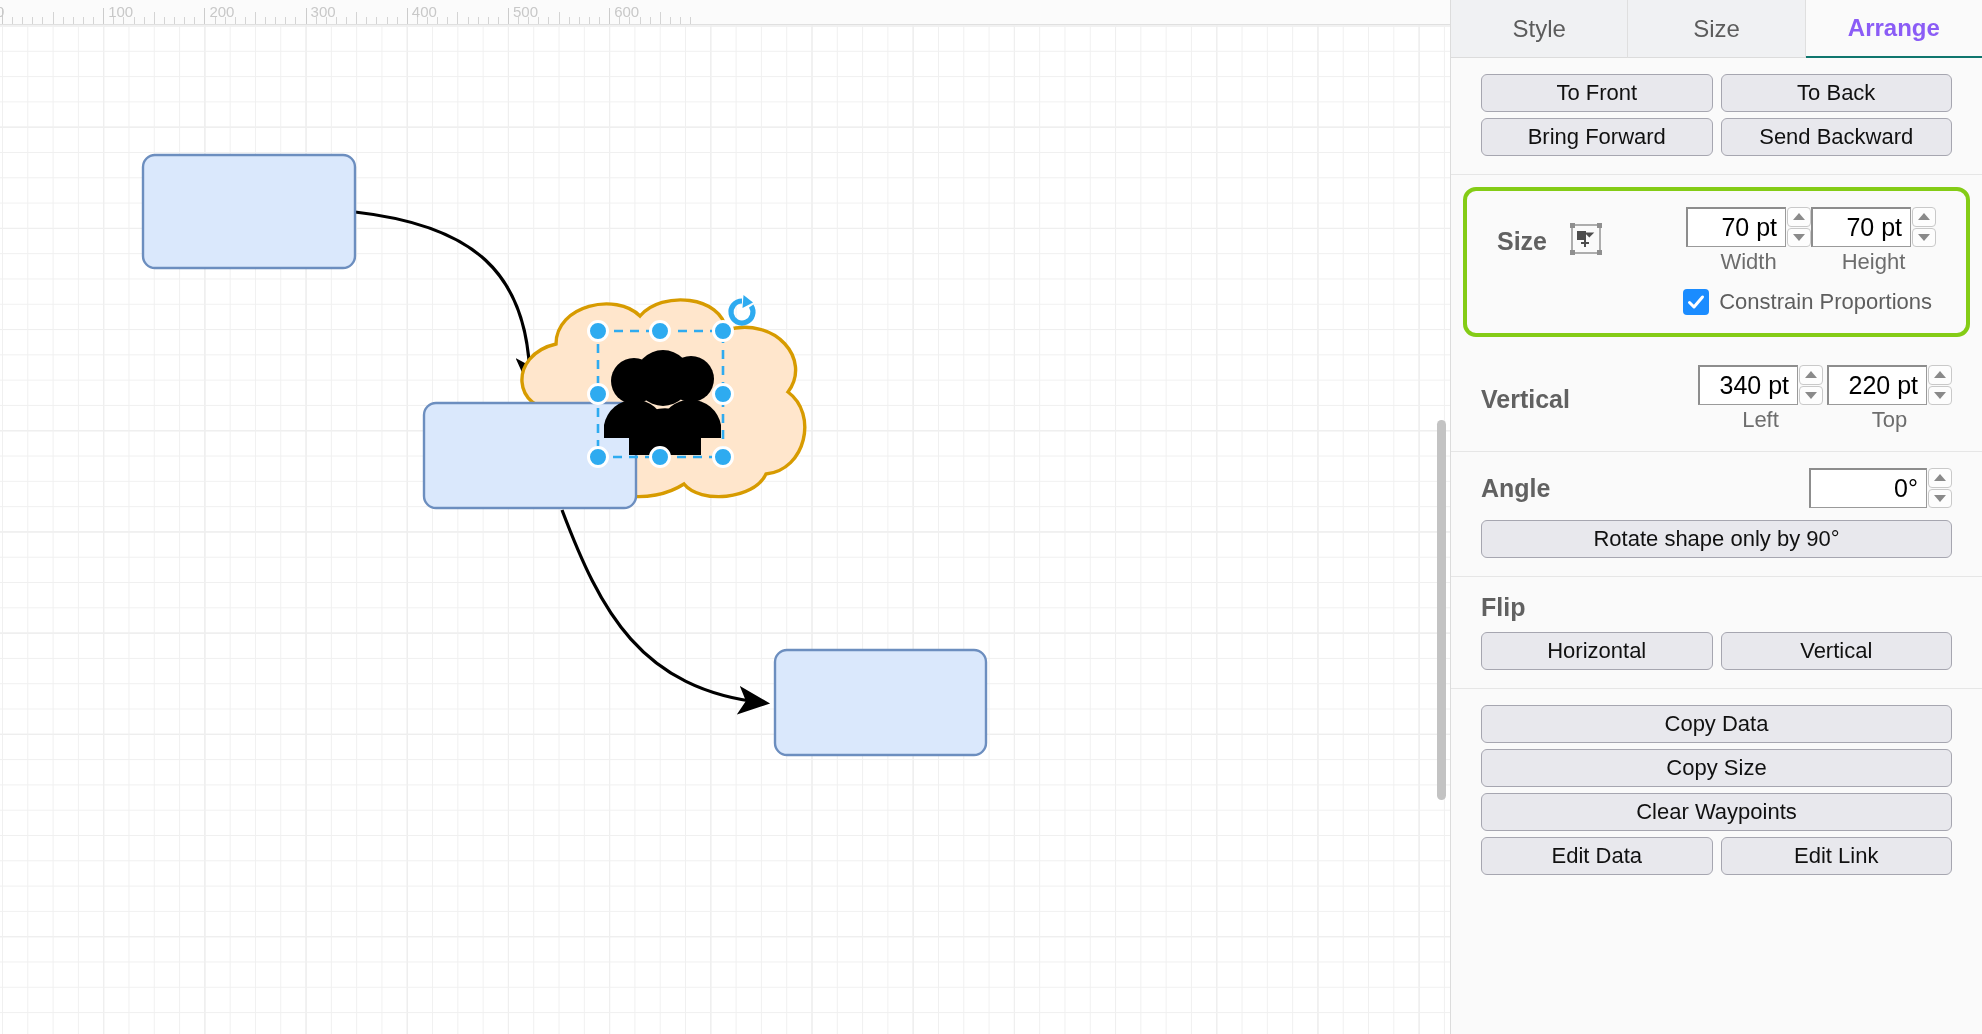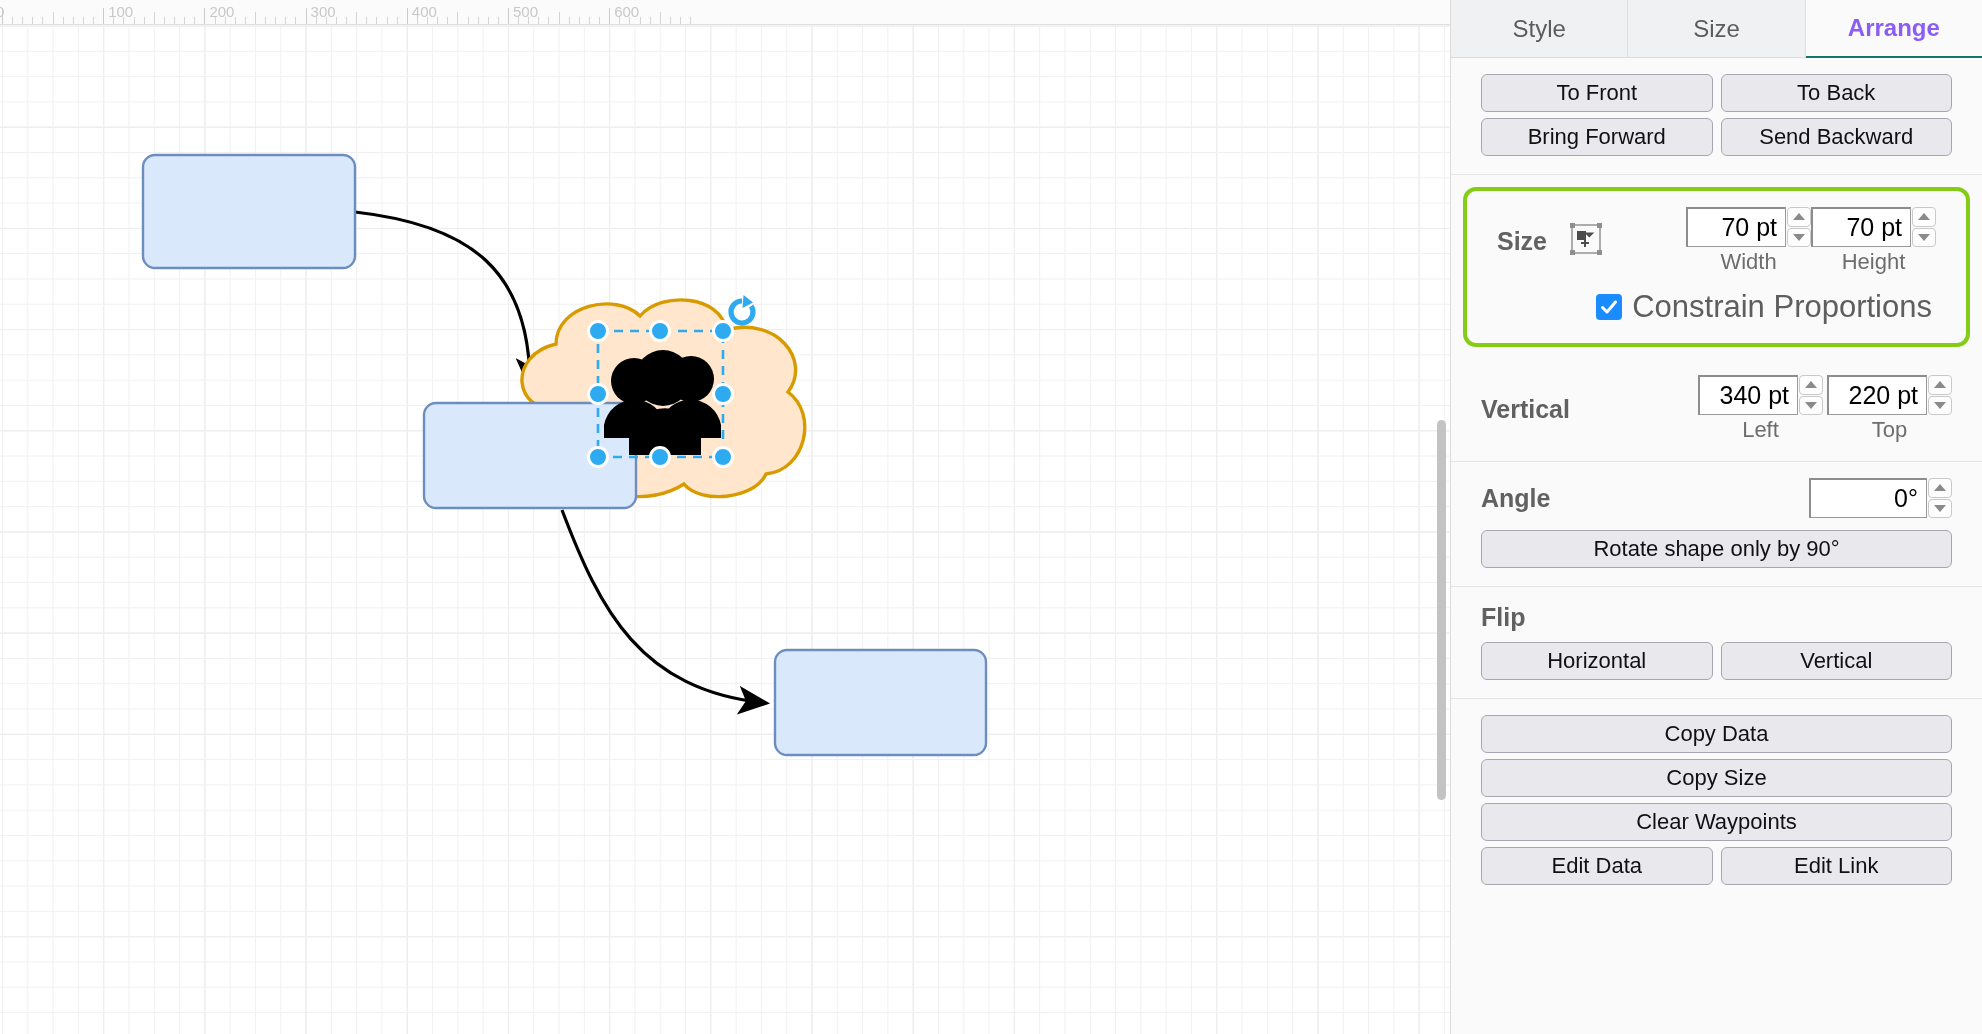--- a/index.html
+++ b/index.html
@@ -192,21 +192,21 @@
   .checkbox-row { display: flex; align-items: center; gap: 10px; margin-top: 14px; }
   .checkbox {
     width: 26px; height: 26px;
     background: #1a8cff;
     border-radius: 4px;
     display: flex; align-items: center; justify-content: center;
     cursor: pointer;
     flex: 0 0 26px;
   }
   .checkbox svg { display: block; }
-  .cb-label { font-size: 31px; color: #5e5e5e; }
+  .cb-label { font-size: 22px; color: #5e5e5e; }
 
   .flip-title { font-size: 25px; font-weight: bold; color: #616161; margin-bottom: 10px; }
 
   .size-icon { margin: 0 14px 0 0; }
 </style>
 </head>
 <body>
 
 <div class="canvas-wrap">
 

